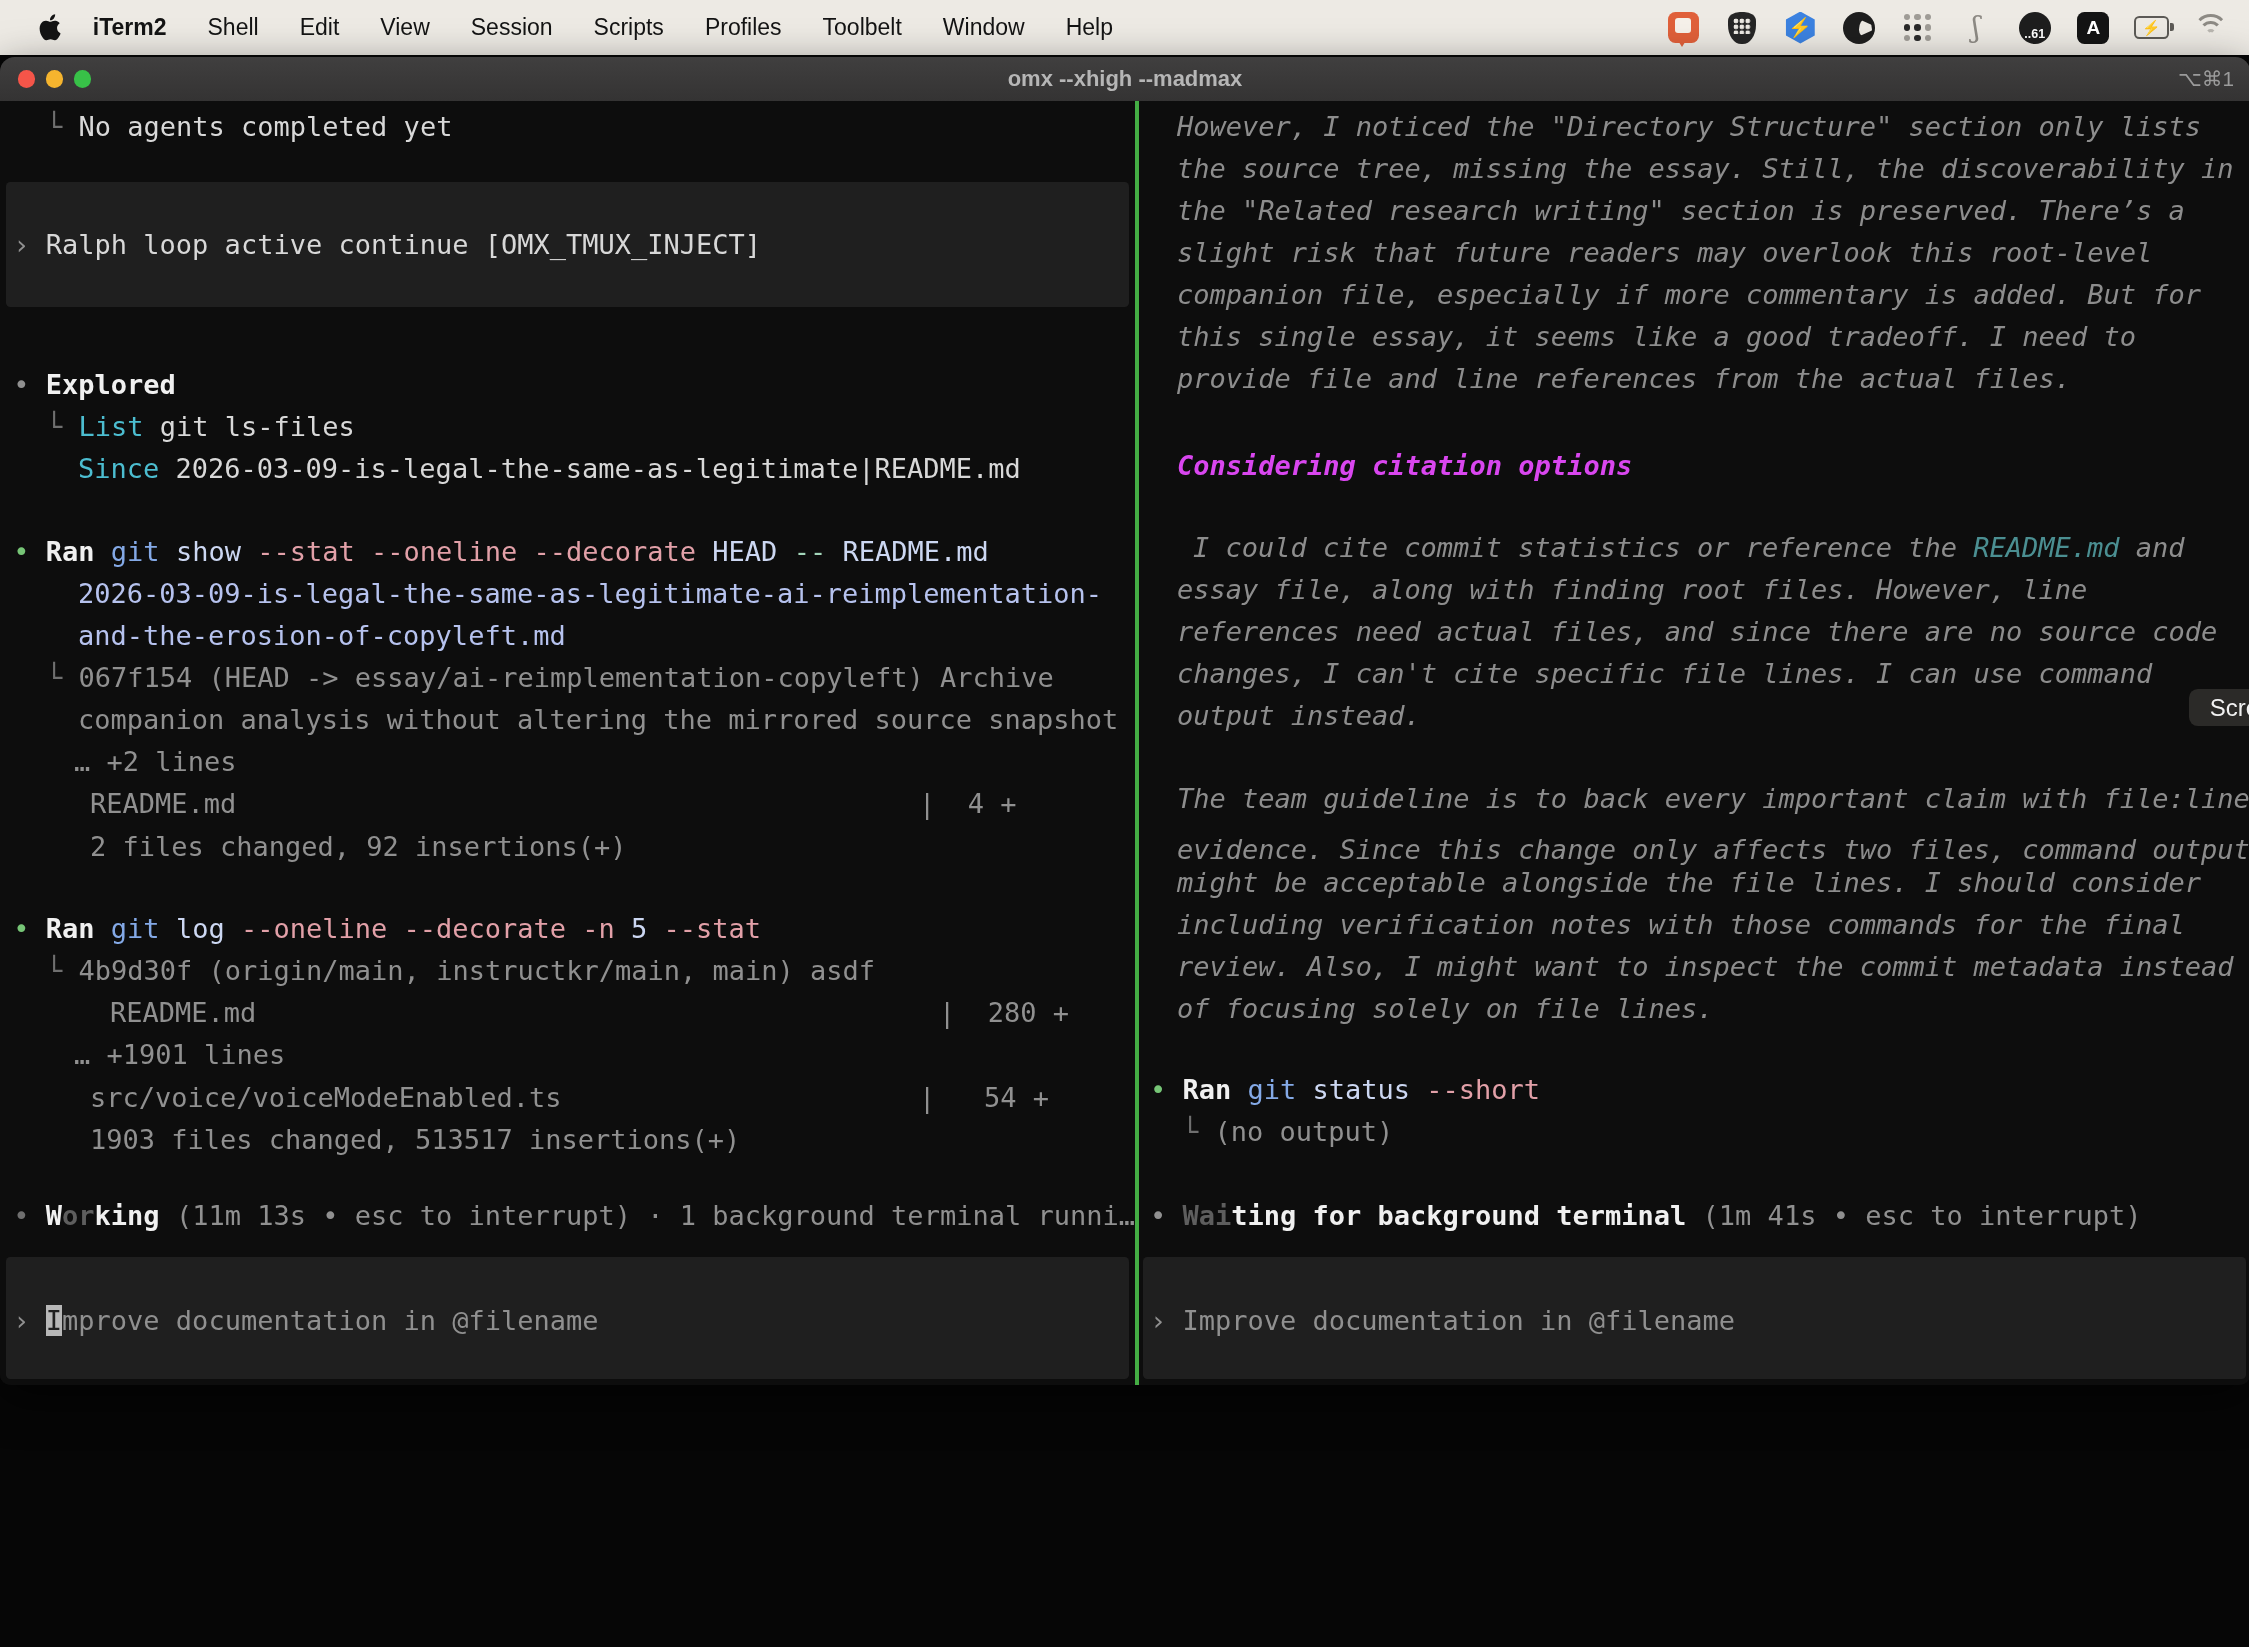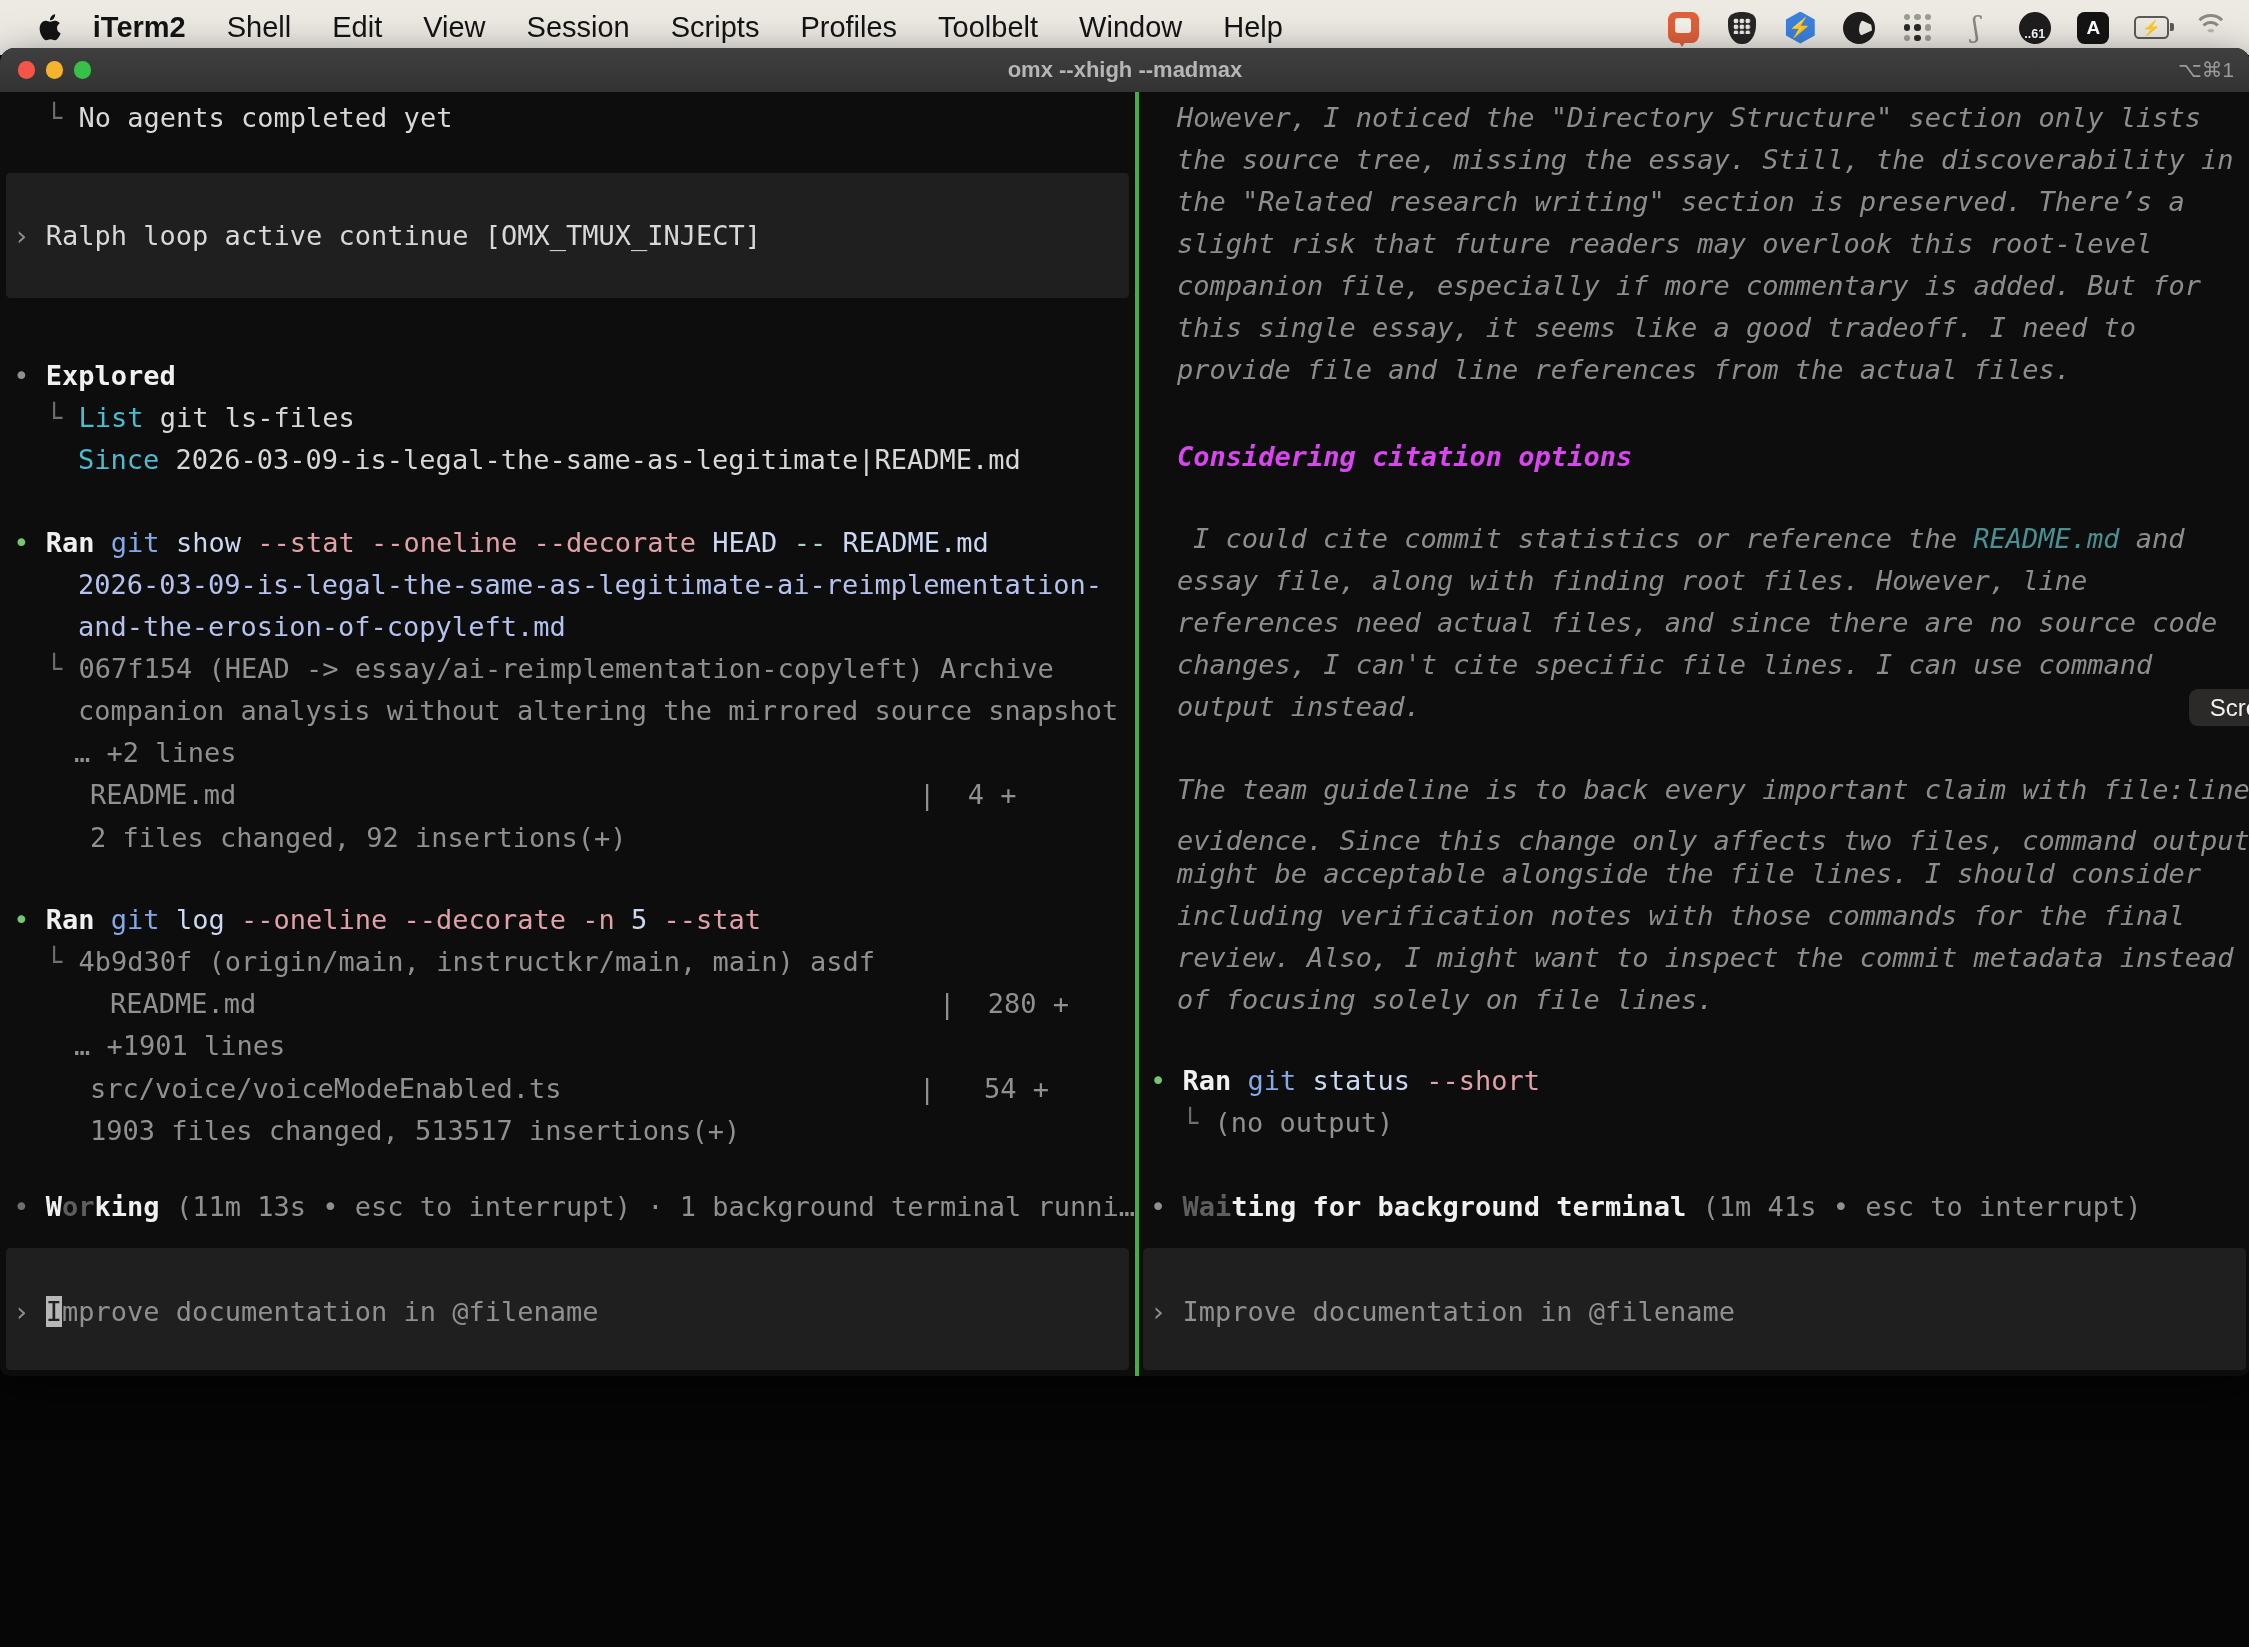--- a/index.html
+++ b/index.html
@@ -3,21 +3,21 @@
 <meta charset="utf-8">
 <style>
   html,body{margin:0;padding:0;}
   body{width:2250px;height:1648px;position:relative;overflow:hidden;background:#060606;
        font-family:"Liberation Sans", sans-serif;}
 
   
   .menubar{position:absolute;left:0;top:0;width:2250px;height:55px;background:#edeae4;
            display:flex;align-items:center;box-sizing:border-box;padding:0 22px;color:#141414;}
   .menubar .apple{width:29.5px;height:35px;margin:0 28px 0 13.3px;display:flex;align-items:center;justify-content:center;}
-  .menu-items{display:flex;align-items:center;gap:41px;font-size:29px;}
+  .menu-items{display:flex;align-items:center;gap:41px;font-size:23px;}
   .menu-item{white-space:nowrap;}
   .menu-item.first{font-weight:bold;}
   .menu-status{margin-left:auto;display:flex;align-items:center;gap:23.6px;}
   .mi{width:35px;height:35px;display:flex;align-items:center;justify-content:center;position:relative;}
 
   .ic-chat{width:31px;height:31px;background:#e0603a;border-radius:7.4px;position:relative;}
   .ic-chat:after{content:"";position:absolute;left:7.4px;top:5.9px;width:16px;height:14.8px;background:#f6f1ea;border-radius:3px;}
   .ic-chat:before{content:"";position:absolute;left:8.9px;bottom:-4.4px;width:0;height:0;border-left:5.9px solid transparent;border-right:5.9px solid transparent;border-top:8.9px solid #e0603a;}
   .ic-shield{width:28px;height:32px;background:#262626;border-radius:11.8px 11.8px 13.3px 13.3px / 8.9px 8.9px 19px 19px;position:relative;}
   .ic-shield:after{content:"";position:absolute;left:5.2px;top:6.6px;width:17.7px;height:16px;
@@ -33,21 +33,21 @@
   .ic-a{width:32px;height:32px;border-radius:7.4px;background:#141414;color:#fff;display:flex;align-items:center;justify-content:center;font-size:19px;font-weight:bold;}
   .ic-batt{width:38px;height:19px;border:2.2px solid #5c5a56;border-radius:5.2px;position:relative;display:flex;align-items:center;justify-content:center;color:#141414;font-size:14.8px;}
   .ic-batt:after{content:"";position:absolute;right:-6.6px;top:5.2px;width:3.7px;height:7.4px;background:#5c5a56;border-radius:0 2.2px 2.2px 0;}
   .ic-wifi{width:34px;height:26.6px;position:relative;}
   .ic-wifi i{position:absolute;left:50%;transform:translateX(-50%);border:3px solid transparent;border-top:3px solid #8d8a84;border-radius:50%;}
   .ic-wifi i:nth-child(1){width:29.5px;height:29.5px;top:0;}
   .ic-wifi i:nth-child(2){width:17.7px;height:17.7px;top:6.6px;}
   .ic-wifi i:nth-child(3){width:4.4px;height:4.4px;top:14.8px;border-top-color:#b9b6b0;}
 
   
-  .window{position:absolute;left:0;top:48px;width:2250px;height:1328px;background:#0d0d0d;
+  .window{position:absolute;left:0;top:57px;width:2250px;height:1328px;background:#0d0d0d;
           border-radius:14.8px 14.8px 10.3px 10.3px;overflow:hidden;box-shadow:0 13.3px 44px rgba(0,0,0,.6);}
   .titlebar{position:absolute;left:0;top:0;width:100%;height:44px;
             background:linear-gradient(#403f3f,#343333);display:flex;align-items:center;}
   .lights{display:flex;gap:10.3px;margin-left:17.7px;}
   .light{width:17.7px;height:17.7px;border-radius:50%;}
   .light.r{background:#f55549;} .light.y{background:#f5b42e;} .light.g{background:#38c148;}
   .wtitle{position:absolute;left:0;right:0;text-align:center;color:#b6b6b6;font-size:22px;font-weight:bold;font-family:"Liberation Sans",sans-serif;}
   .wshort{position:absolute;right:16px;top:0;height:44px;display:flex;align-items:center;color:#9b9b9b;font-size:20.7px;}
 
   

